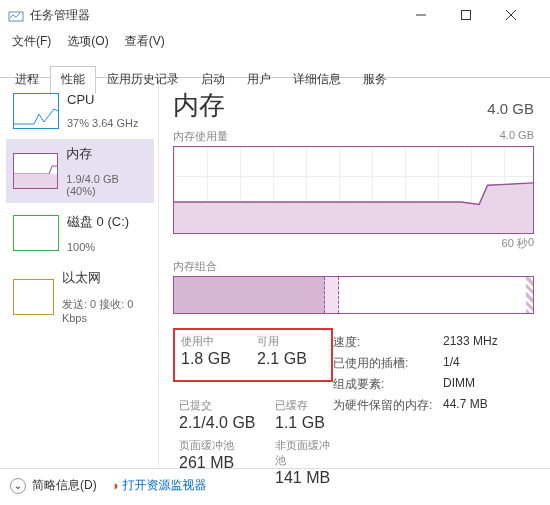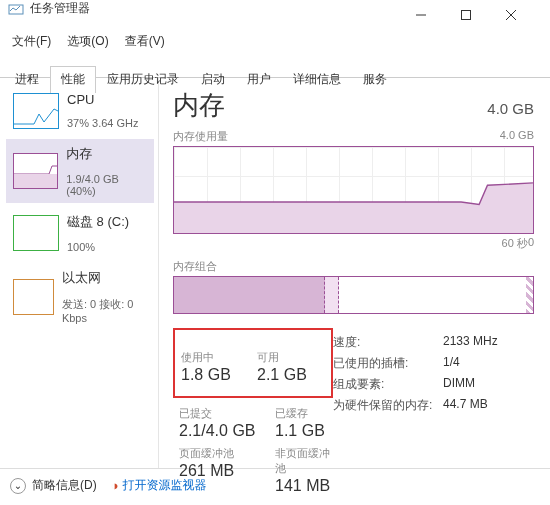--- a/index.html
+++ b/index.html
@@ -1,18 +1,18 @@
 <!DOCTYPE html>
 <html><head>
 <meta charset="utf-8">
 <style>
 * { margin: 0; padding: 0; box-sizing: border-box; font-family: "Microsoft YaHei", "Segoe UI", sans-serif; }
 body { width: 550px; height: 505px; background: #fff; overflow: hidden; font-size: 12px; color: #333; }
 
-.titlebar { height: 30px; display: flex; align-items: flex-start; padding: 0 17px 0 8px; }
+.titlebar { height: 30px; display: flex; align-items: center; padding: 0 17px 0 8px; }
 .titlebar .app-icon { width: 16px; height: 16px; margin-right: 6px; color: #5b8fb9; }
 .titlebar .title { flex: 1; font-size: 12px; }
 .winbtn { width: 45px; height: 30px; display: flex; align-items: center; justify-content: center; color: #333; }
 
 .menubar { height: 22px; display: flex; align-items: center; padding: 0 4px; font-size: 12px; }
 .menubar .mi { padding: 2px 8px; }
 
 .tabs { height: 26px; display: flex; align-items: flex-end; border-bottom: 1px solid #ccc; padding: 0 4px; font-size: 12px; }
 .tabs .tab { padding: 4px 10px 5px; border: 1px solid transparent; border-bottom: none; position: relative; top: 16px; }
 .tabs .tab.active { border-color: #ccc; background: #fff; }
@@ -39,21 +39,21 @@
 .comp-box { border: 1px solid #9b4f96; height: 38px; display: flex; }
 .comp-seg { height: 100%; }
 .seg1 { background: #d7b5d5; width: 42%; border-right: 1px dashed #9b4f96; }
 .seg2 { background: #f2e0f1; width: 4%; border-right: 1px dashed #9b4f96; }
 .seg3 { width: 52%; }
 .seg4 { background: repeating-linear-gradient(45deg, #d7b5d5, #d7b5d5 3px, #fff 3px, #fff 6px); width: 2%; }
 
 .stats { display: flex; margin-top: 14px; }
 .stats-left { width: 160px; }
 .stats-right { flex: 1; }
-.red-box { border: 2px solid #d33; padding: 20px 6px 6px; margin-bottom: 8px; }
+.red-box { border: 2px solid #d33; padding: 4px 6px 6px; margin-bottom: 16px; }
 .stat-row { display: flex; margin-bottom: 6px; }
 .stat-cell { margin-right: 14px; min-width: 62px; }
 .slbl { font-size: 11px; color: #888; margin-bottom: 1px; }
 .sval { font-size: 16px; color: #333; }
 .info-row { display: flex; font-size: 12px; margin-bottom: 4px; }
 .info-row .k { width: 110px; color: #555; }
 .info-row .v { color: #333; }
 
 .footer { height: 34px; border-top: 1px solid #ddd; display: flex; align-items: center; padding: 0 10px; font-size: 12px; }
 .footer .chev { margin-right: 6px; border: 1px solid #999; border-radius: 50%; width: 16px; height: 16px; display: inline-flex; align-items: center; justify-content: center; font-size: 10px; }
@@ -122,21 +122,21 @@
             <rect x="0" y="20" width="46" height="16" fill="#e9d4e8"></rect>
           </svg></div>
       <div>
           <div class="lbl">内存</div>
           <div class="sub">1.9/4.0 GB (40%)</div>
         </div>
     </div>
     <div class="side-item">
       <div class="side-thumb" style="border-color:#3cb043"></div>
       <div>
-          <div class="lbl">磁盘 8 (C:)</div>
+          <div class="lbl">磁盘 0 (C:)</div>
           <div class="sub">100%</div>
         </div>
     </div>
     <div class="side-item">
       <div class="side-thumb" style="border-color:#d08b3c"></div>
       <div>
           <div class="lbl">以太网</div>
           <div class="sub">发送: 0 接收: 0 Kbps</div>
         </div>
     </div>

